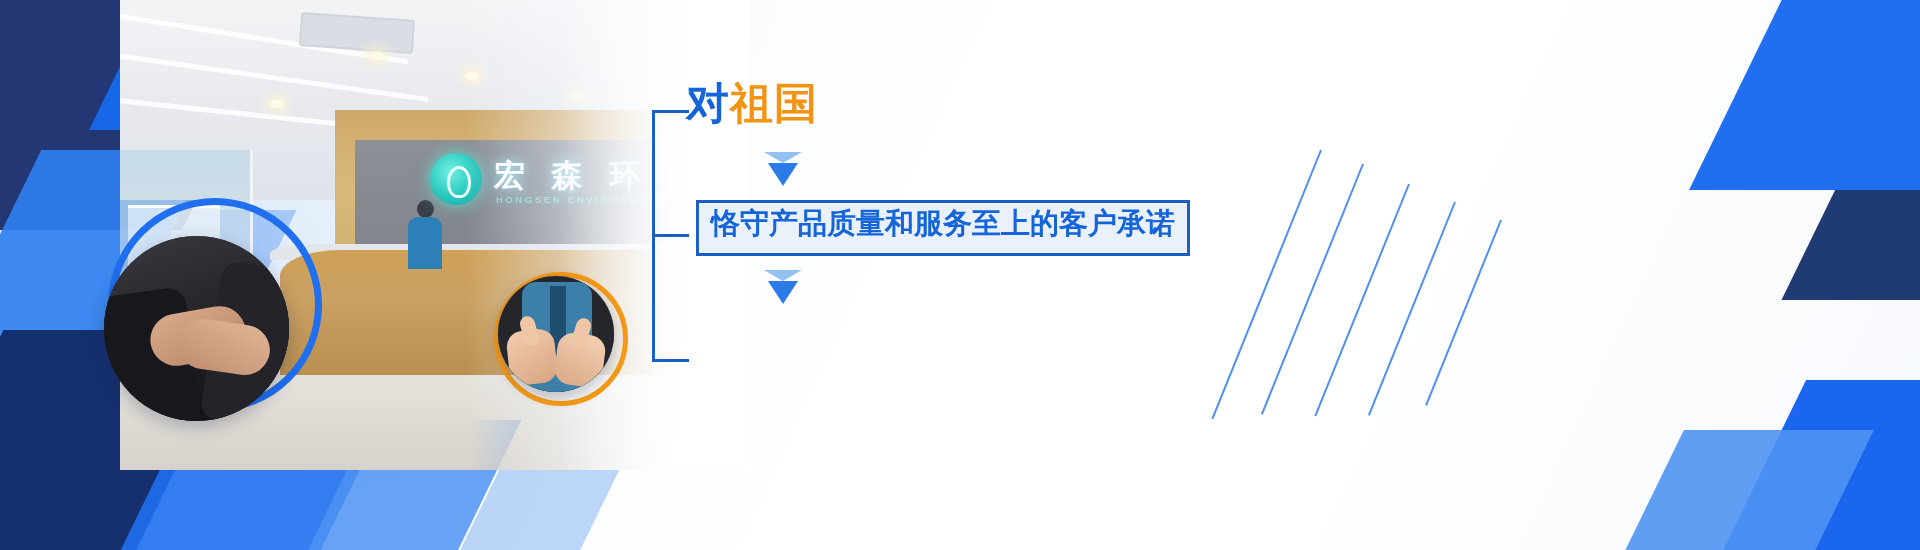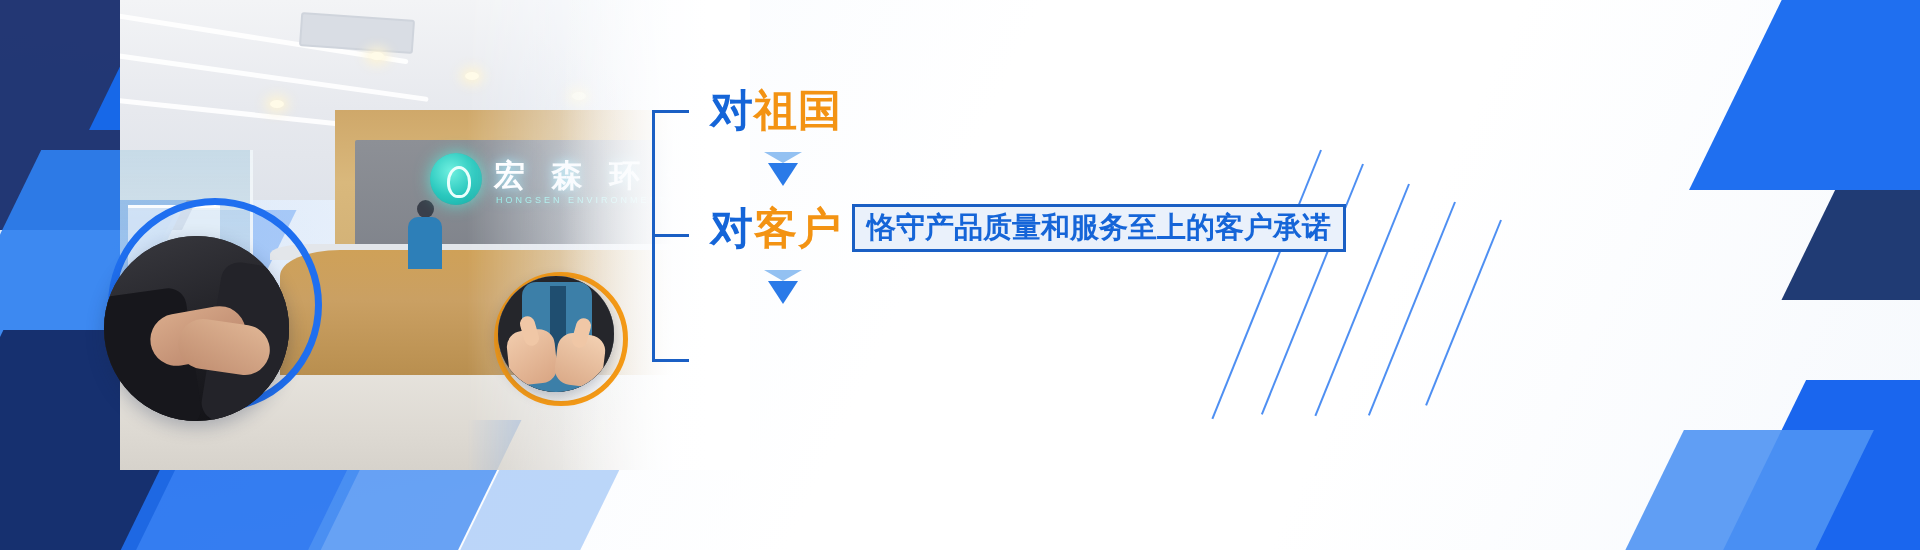--- a/index.html
+++ b/index.html
@@ -268,21 +268,21 @@
   .bracket .tick{
     position:absolute;left:0;width:34px;height:0;border-top:3px solid #1a5fc4;
   }
   .bracket .tick.t1{top:0;}
   .bracket .tick.t2{top:124px;}
   .bracket .tick.t3{top:249px;}
 
   .rows{position:absolute;left:34px;top:0;}
 
   .row{
-    display:flex;align-items:center;height:56px;margin-left:24px;
+    display:flex;height:56px;
   }
   .row .label{
     font-size:43px;font-weight:bold;line-height:1;
     white-space:nowrap;letter-spacing:1px;
     font-family:"Liberation Sans","DejaVu Sans",sans-serif;
   }
   .label .blue{color:#1565d8;}
   .label .orange{color:#f39313;}
 
   .row .callout{
@@ -412,23 +412,20 @@
       </div>
 
       <div class="arrow-wrap">
         <div class="arrow">
           <span class="cap"></span>
             <span class="tip"></span>
         </div>
       </div>
 
       <div class="row">
-        <div class="label">
-          <span class="blue">对</span><span class="orange">客户</span>
-        </div>
         <div class="callout">恪守产品质量和服务至上的客户承诺</div>
       </div>
 
       <div class="arrow-wrap">
         <div class="arrow">
           <span class="cap"></span>
             <span class="tip"></span>
         </div>
       </div>
 

